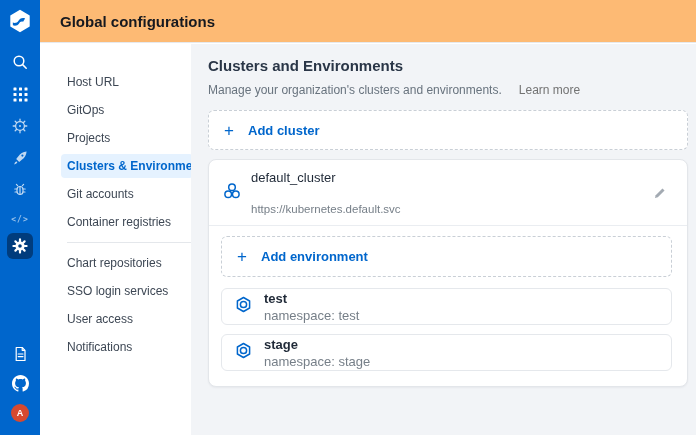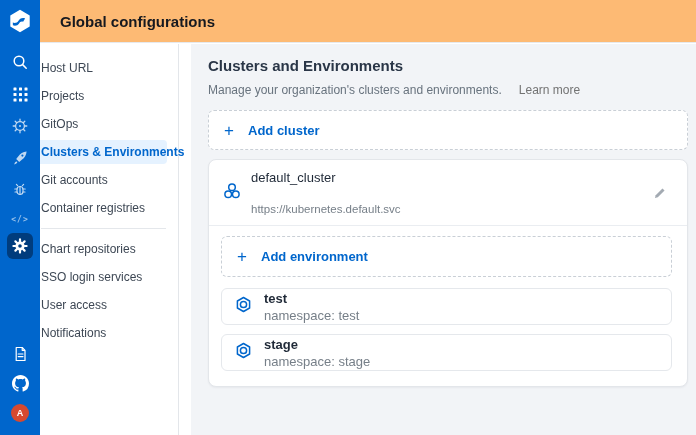--- a/index.html
+++ b/index.html
@@ -19,22 +19,22 @@
   .code-glyph { color:#fff; font-size:8px; font-weight:700; letter-spacing:1px; font-family:"DejaVu Sans Mono", monospace; }
   .avatar { position:absolute; left:11px; width:18px; height:18px; border-radius:50%; background:#D6492F; color:#fff;
             font-size:9px; font-weight:700; display:flex; align-items:center; justify-content:center; cursor:pointer; }
 
   
   .topbar { position:absolute; left:40px; right:0; top:0; height:43px; background:#fdba74;
             border-bottom:1px solid #E6E9ED; display:flex; align-items:center; padding-left:20px; }
   .topbar h1 { margin:0; font-size:15px; font-weight:700; color:#16191F; }
 
   
-  .sidebar { position:absolute; left:28px; top:44px; width:151px; bottom:0; background:#fff;
-             border-right:1px solid #E3E6EA; padding-top:12px; }
+  .sidebar { position:absolute; left:54px; top:44px; width:151px; bottom:0; background:#fff;
+             border-right:1px solid #E3E6EA; padding-top:26px; }
   .side-item { margin:0 11px 4px 7px; padding:5px 6px; border-radius:4px; font-size:12px; color:#3D4754; cursor:pointer; white-space:nowrap; }
   .side-item.active { background:#E5F2FF; color:#0066CC; font-weight:700; }
   .side-divider { border-top:1px solid #E4E7EB; margin:8px 12px 8px 13px; }
 
   
   .content { position:absolute; left:191px; top:44px; right:0; bottom:0; background:#F2F4F7; padding:13px 8px 0 17px; overflow:hidden; }
   .content h2 { margin:0 0 9px; font-size:15px; font-weight:600; color:#2A3647; }
   .subtitle { margin:0 0 13px; font-size:12px; color:#68737E; }
   .subtitle .lm { color:#737373; margin-left:17px; cursor:pointer; text-decoration:none; }
 
@@ -139,22 +139,22 @@
     </div>
     <div class="avatar" style="top:404px">A</div>
   </aside>
 
   <header class="topbar">
     <h1>Global configurations</h1>
   </header>
 
   <nav class="sidebar">
     <div class="side-item">Host URL</div>
+    <div class="side-item">GitOps</div>
     <div class="side-item">Projects</div>
-    <div class="side-item">GitOps</div>
     <div class="side-item active">Clusters &amp; Environments</div>
     <div class="side-item">Git accounts</div>
     <div class="side-item">Container registries</div>
     <div class="side-divider"></div>
     <div class="side-item">Chart repositories</div>
     <div class="side-item">SSO login services</div>
     <div class="side-item">User access</div>
     <div class="side-item">Notifications</div>
   </nav>
 

